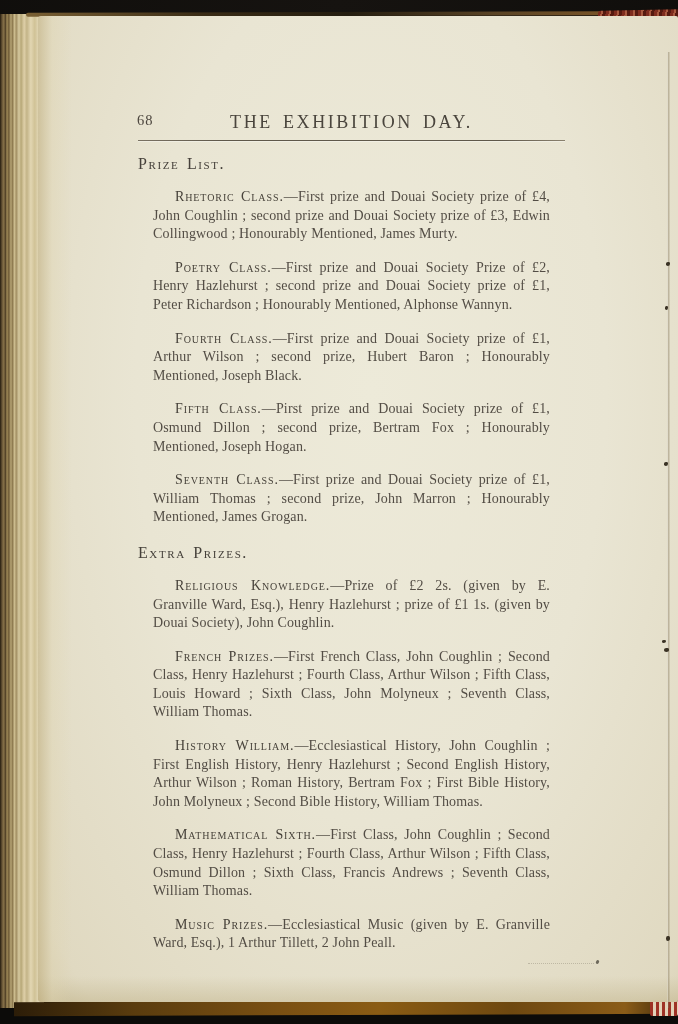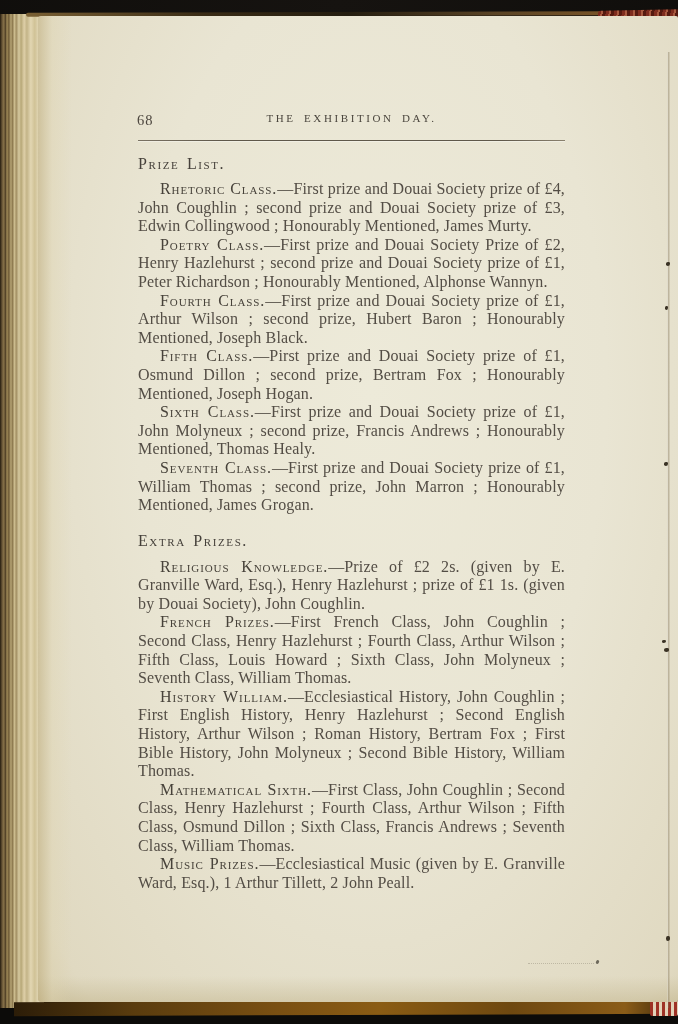--- a/index.html
+++ b/index.html
@@ -76,37 +76,37 @@
   .content {
     position: absolute; left: 100px; top: 96px; width: 427px;
     color: #534d45;
   }
   .running-head { position: relative; height: 16px; }
   .page-number {
     position: absolute; left: -1px; top: 0;
     font-size: 14.5px; letter-spacing: 1px; color: #4c463e;
   }
   .running-title {
-    text-align: center; font-size: 11px; letter-spacing: 2.6px;
+    text-align: center; font-size: 18px; letter-spacing: 2.6px;
     color: #4a453d; word-spacing: 3px;
   }
   .rule {
     margin-top: 12px; height: 1px; border: 0;
     background: linear-gradient(90deg, #7a7263, #5f584a 20%, #5f584a 85%, #8a816e);
     box-shadow: 0 1px 0 rgba(255,255,255,.35);
   }
   .section-heading {
     font-variant: small-caps; font-size: 16px;
     letter-spacing: 1.6px; color: #45403a; word-spacing: 2px;
     margin: 14px 0 7px 0;
   }
   .section-heading.extra { margin-top: 17px; margin-bottom: 8px; }
   p.entry {
-    margin: 0; text-indent: 22px; text-align: justify;
-    font-size: 16px; line-height: 18.6px;
+    margin: 15px; text-indent: 22px; text-align: justify;
+    font-size: 14px; line-height: 18.6px;
     letter-spacing: .15px;
   }
   p.entry .lead {
     font-variant: small-caps; letter-spacing: .9px; color: #47423a;
   }
 </style>
 </head>
 <body>
 
 <div class="scene">
@@ -138,21 +138,20 @@
       </div>
 
       <hr class="rule">
 
       <div class="section-heading">Prize List.</div>
 
       <p class="entry"><span class="lead">Rhetoric Class.</span><span>—First prize and Douai Society prize of £4, John Coughlin ; second prize and Douai Society prize of £3, Edwin Collingwood ; Honourably Mentioned, James Murty.</span></p>
       <p class="entry"><span class="lead">Poetry Class.</span><span>—First prize and Douai Society Prize of £2, Henry Hazlehurst ; second prize and Douai Society prize of £1, Peter Richardson ; Honourably Mentioned, Alphonse Wannyn.</span></p>
       <p class="entry"><span class="lead">Fourth Class.</span><span>—First prize and Douai Society prize of £1, Arthur Wilson ; second prize, Hubert Baron ; Honourably Mentioned, Joseph Black.</span></p>
       <p class="entry"><span class="lead">Fifth Class.</span><span>—Pirst prize and Douai Society prize of £1, Osmund Dillon ; second prize, Bertram Fox ; Honourably Mentioned, Joseph Hogan.</span></p>
-      <p class="entry"><span class="lead">Sixth Class.</span><span>—First prize and Douai Society prize of £1, John Molyneux ; second prize, Francis Andrews ; Honourably Mentioned, Thomas Healy.</span></p>
       <p class="entry"><span class="lead">Seventh Class.</span><span>—First prize and Douai Society prize of £1, William Thomas ; second prize, John Marron ; Honourably Mentioned, James Grogan.</span></p>
 
       <div class="section-heading extra">Extra Prizes.</div>
 
       <p class="entry"><span class="lead">Religious Knowledge.</span><span>—Prize of £2 2s. (given by E. Granville Ward, Esq.), Henry Hazlehurst ; prize of £1 1s. (given by Douai Society), John Coughlin.</span></p>
       <p class="entry"><span class="lead">French Prizes.</span><span>—First French Class, John Coughlin ; Second Class, Henry Hazlehurst ; Fourth Class, Arthur Wilson ; Fifth Class, Louis Howard ; Sixth Class, John Molyneux ; Seventh Class, William Thomas.</span></p>
       <p class="entry"><span class="lead">History William.</span><span>—Ecclesiastical History, John Coughlin ; First English History, Henry Hazlehurst ; Second English History, Arthur Wilson ; Roman History, Bertram Fox ; First Bible History, John Molyneux ; Second Bible History, William Thomas.</span></p>
       <p class="entry"><span class="lead">Mathematical Sixth.</span><span>—First Class, John Coughlin ; Second Class, Henry Hazlehurst ; Fourth Class, Arthur Wilson ; Fifth Class, Osmund Dillon ; Sixth Class, Francis Andrews ; Seventh Class, William Thomas.</span></p>
       <p class="entry"><span class="lead">Music Prizes.</span><span>—Ecclesiastical Music (given by E. Granville Ward, Esq.), 1 Arthur Tillett, 2 John Peall.</span></p>
 

